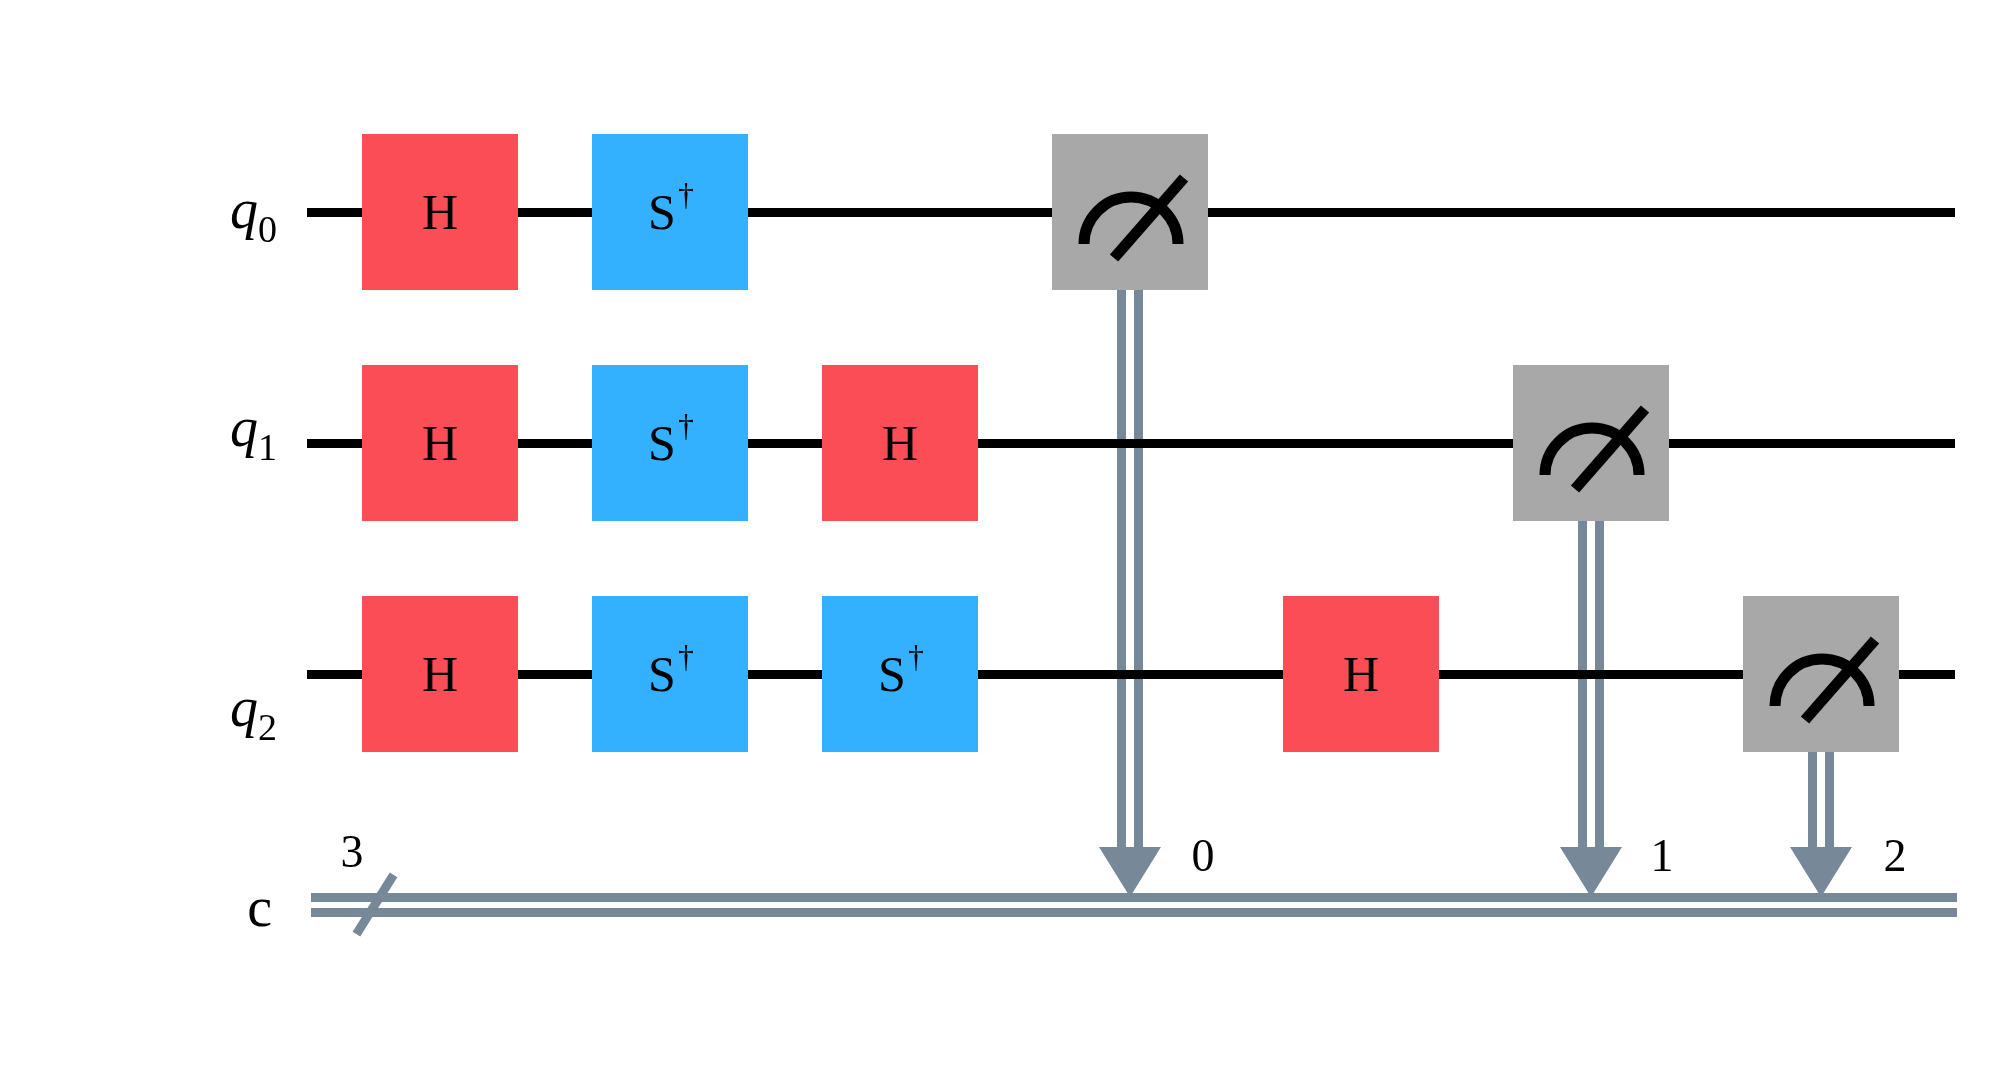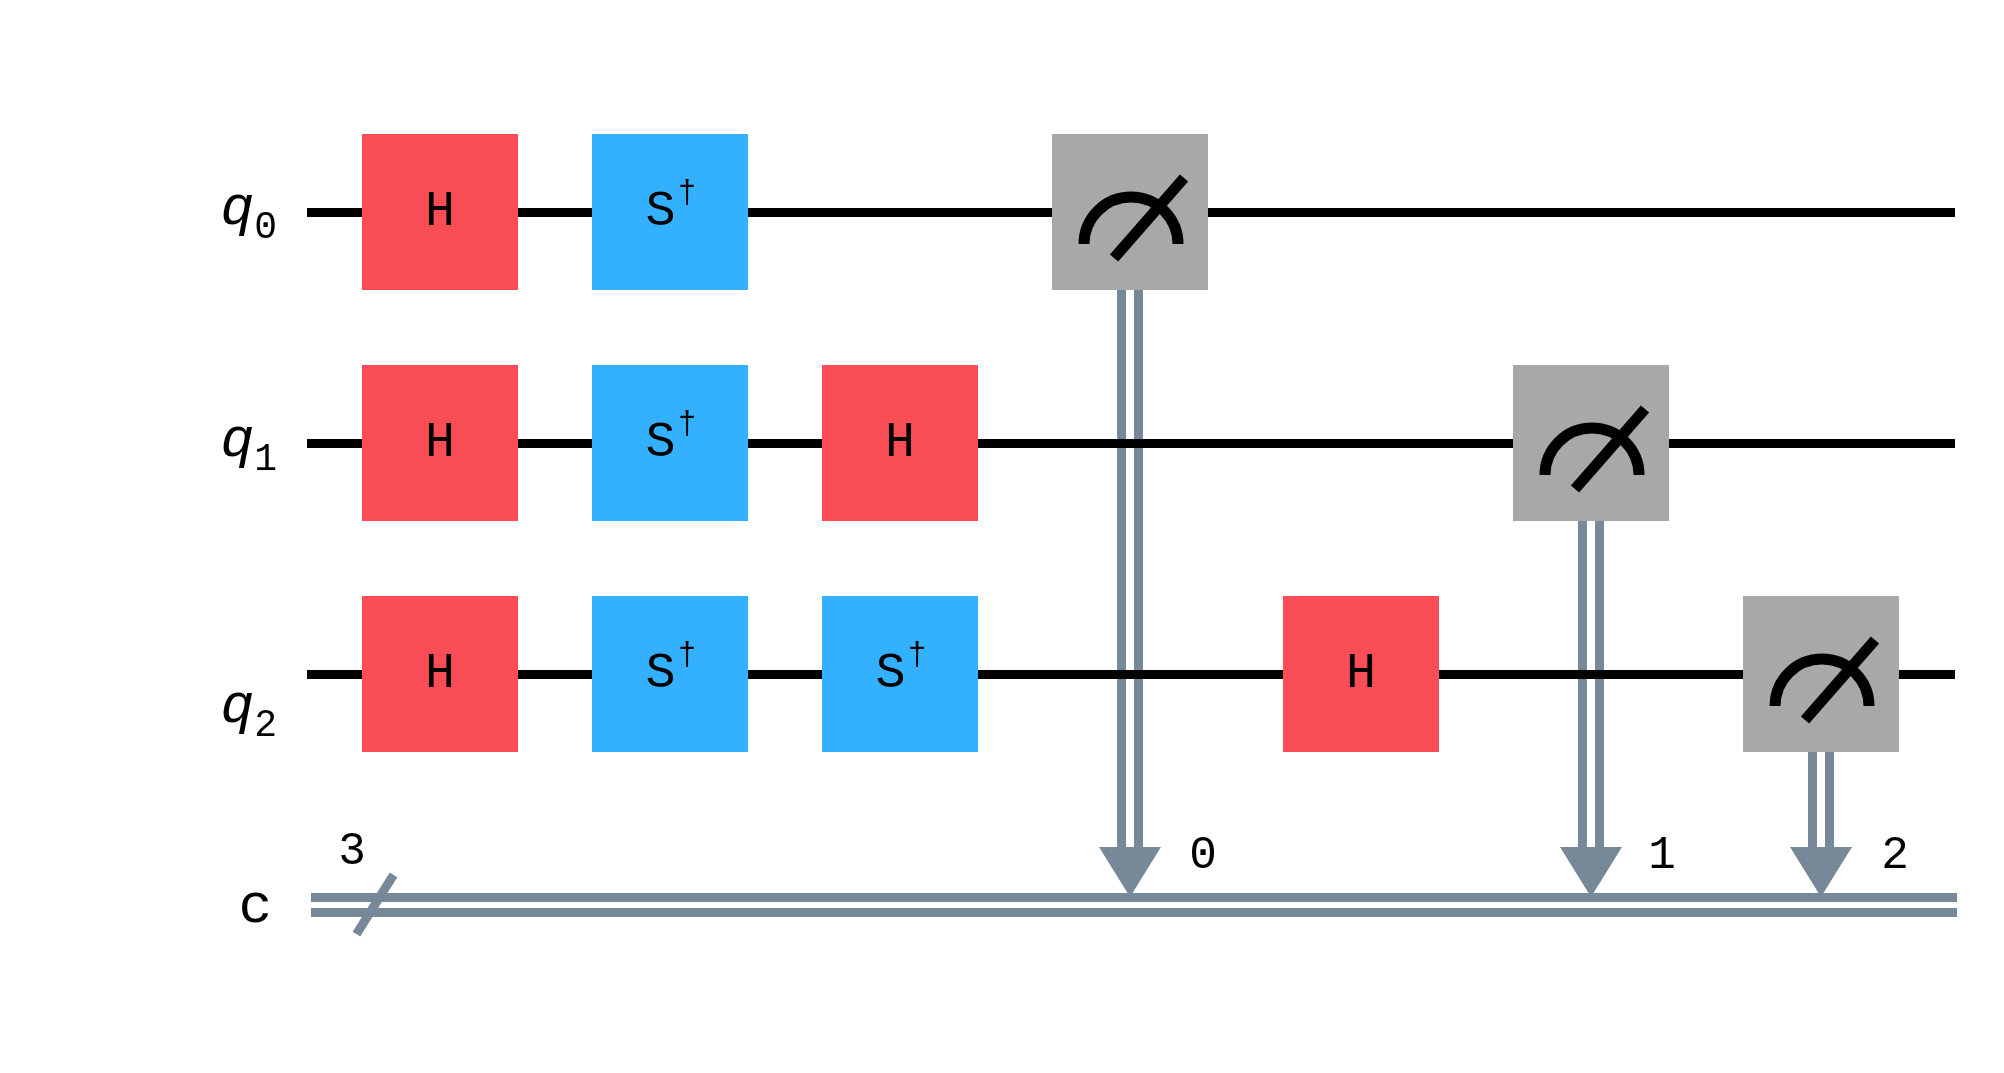--- a/index.html
+++ b/index.html
@@ -1,18 +1,18 @@
 <!DOCTYPE html>
 <html><head>
 <meta charset="utf-8">
 <style>
   html,body{margin:0;padding:0;background:#ffffff;}
   #canvas{
     position:relative;width:2004px;height:1073px;background:#ffffff;overflow:hidden;
-    font-family:Liberation Mono, monospace;color:#000;
+    font-family:Liberation Serif, serif;color:#000;
   }
   
   .qwire{position:absolute;left:307px;width:1648px;height:9px;background:#000;}
   .cline{position:absolute;left:311px;width:1646px;height:9px;background:#778899;}
   .vline{position:absolute;width:9px;background:#778899;}
   .slash{position:absolute;left:340px;top:900px;width:70px;height:9px;background:#778899;transform:rotate(-58deg);}
   
   .wlabel{position:absolute;transform:translate(-100%,-50%);font-size:56px;line-height:1;white-space:nowrap;}
   .wlabel i{font-style:italic;}
   .wlabel sub{font-size:38px;vertical-align:-14px;line-height:1;}
@@ -46,21 +46,21 @@
 
   <div class="qwire" style="top:208px;"></div>
   <div class="qwire" style="top:439px;"></div>
   <div class="qwire" style="top:670px;"></div>
 
   <div class="cline" style="top:893px;"></div>
   <div class="cline" style="top:908px;"></div>
   <div class="slash"></div>
 
   <div class="wlabel" style="left:277px;top:214px;"><i>q</i><sub>0</sub></div>
-  <div class="wlabel" style="left:277px;top:446px;"><i>q</i><sub>1</sub></div>
+  <div class="wlabel" style="left:277px;top:432px;"><i>q</i><sub>1</sub></div>
   <div class="wlabel" style="left:277px;top:712px;"><i>q</i><sub>2</sub></div>
   <div class="wlabel" style="left:272px;top:907px;">c</div>
   <div class="numlabel" style="left:352px;top:852px;">3</div>
 
   <div class="gate h" style="left:362px;top:134px;">
       <span>H</span>
       <sup></sup>
     </div>
   <div class="gate sdg" style="left:592px;top:134px;">
       <span>S</span>

